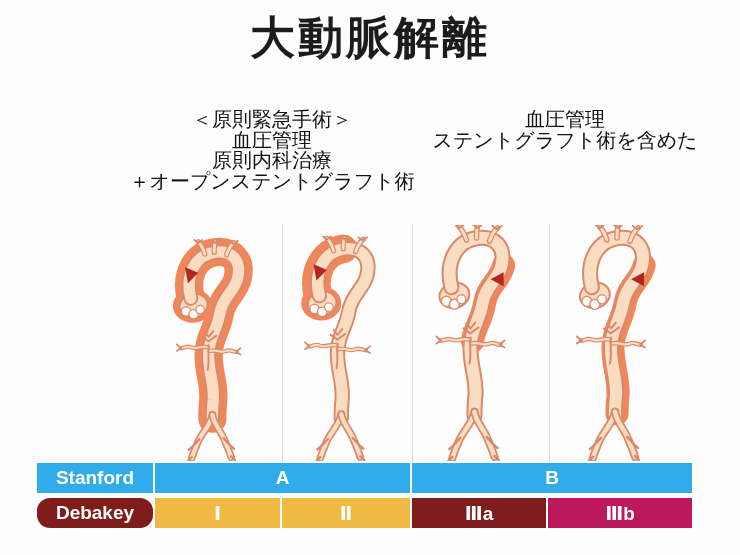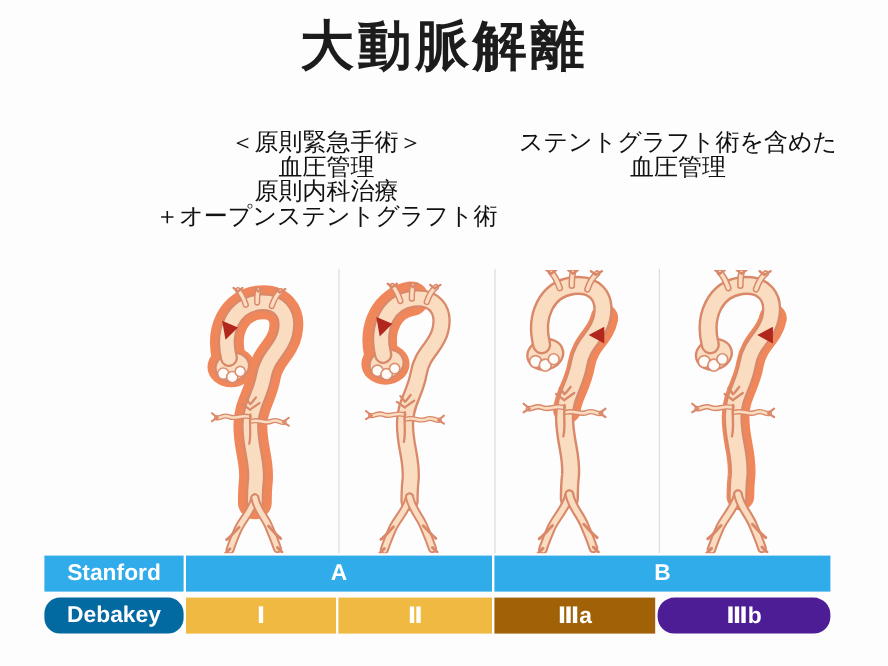--- a/index.html
+++ b/index.html
@@ -39,22 +39,22 @@
   <h1 class="title">大動脈解離</h1>
 
   <div class="note note-left">
     <div>＜原則緊急手術＞</div>
     <div>血圧管理</div>
     <div>原則内科治療</div>
     <div>＋オープンステントグラフト術</div>
   </div>
 
   <div class="note note-right">
+    <div>血圧管理</div>
     <div>ステントグラフト術を含めた</div>
-    <div>血圧管理</div>
   </div>
 
   <div class="figures">
     <div class="fig-cell c1">
         <svg viewBox="0 0 135 235" preserveAspectRatio="xMidYMax meet">
           <ellipse cx="40" cy="70" rx="21" ry="18" fill="#F0875B"></ellipse>
           <path d="M 38 62 C 32 38 42 16 64 13 C 82 11 92 22 88 40 C 85 55 72 60 69 78 C 66 96 57 104 57 122 C 57 142 63 152 62 170 C 61 178 61 184 61 190" fill="none" stroke="#F0875B" stroke-width="30" stroke-linecap="round" stroke-linejoin="round"></path>
           <ellipse cx="41" cy="70" rx="15" ry="12.5" fill="#FADCC0" stroke="#D9896A" stroke-width="2" transform="rotate(-15 41 70)"></ellipse>
           <path d="M 38 62 C 32 38 42 16 64 13 C 82 11 92 22 88 40 C 85 55 72 60 69 78 C 66 96 57 104 57 122 C 57 142 63 152 62 170 C 61 178 61 184 61 190" fill="none" stroke="#D9896A" stroke-width="16" stroke-linecap="round" stroke-linejoin="round"></path>
           <path d="M 38 62 C 32 38 42 16 64 13 C 82 11 92 22 88 40 C 85 55 72 60 69 78 C 66 96 57 104 57 122 C 57 142 63 152 62 170 C 61 178 61 184 61 190" fill="none" stroke="#FADCC0" stroke-width="12" stroke-linecap="round" stroke-linejoin="round"></path>
@@ -235,20 +235,20 @@
       </div>
   </div>
 
   <div class="row row-stanford">
     <div class="cell w-label" style="background: rgb(47, 172, 233);">Stanford</div>
     <div class="cell w-a" style="background: rgb(47, 172, 233);">A</div>
     <div class="cell w-b" style="background: rgb(47, 172, 233);">B</div>
   </div>
 
   <div class="row row-debakey">
-    <div class="cell w-label" style="background: #0369a1; border-radius: 13px;">Debakey</div>
+    <div class="cell w-label" style="background: #7f1d1d; border-radius: 13px;">Debakey</div>
     <div class="cell w-c1" style="background: rgb(239, 185, 66);">Ⅰ</div>
     <div class="cell w-c2" style="background: rgb(239, 185, 66);">Ⅱ</div>
-    <div class="cell w-c3" style="background: #a16207;">Ⅲa</div>
-    <div class="cell w-c4" style="background: #4c1d95; border-radius: 14px;">Ⅲb</div>
+    <div class="cell w-c3" style="background: #7f1d1d;">Ⅲa</div>
+    <div class="cell w-c4" style="background: #be185d;">Ⅲb</div>
   </div>
 
 </div>
 
 </body></html>

